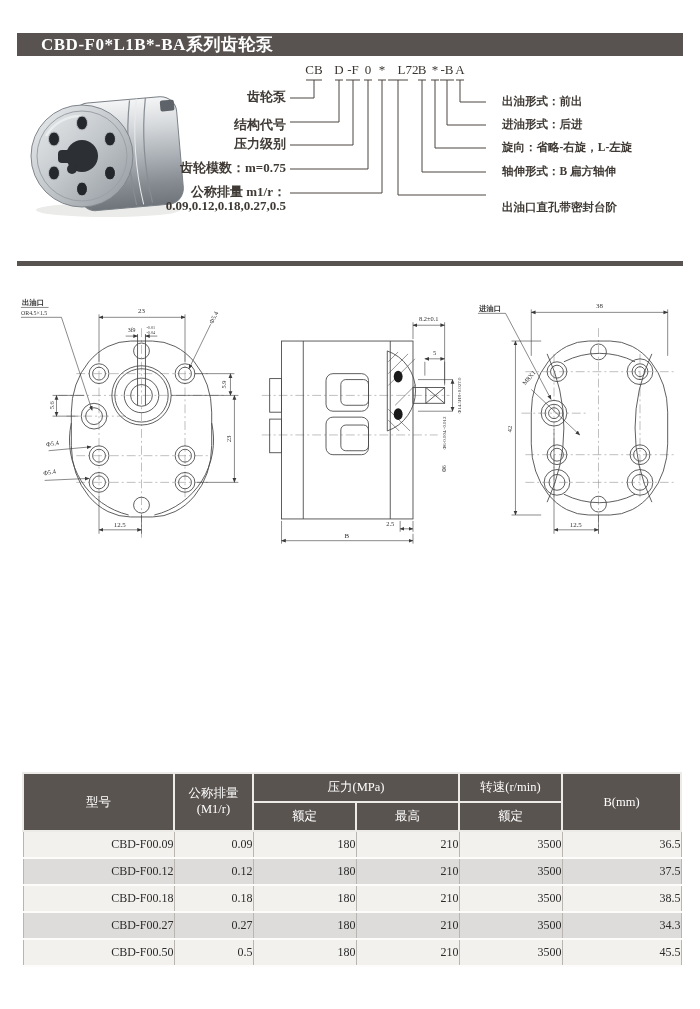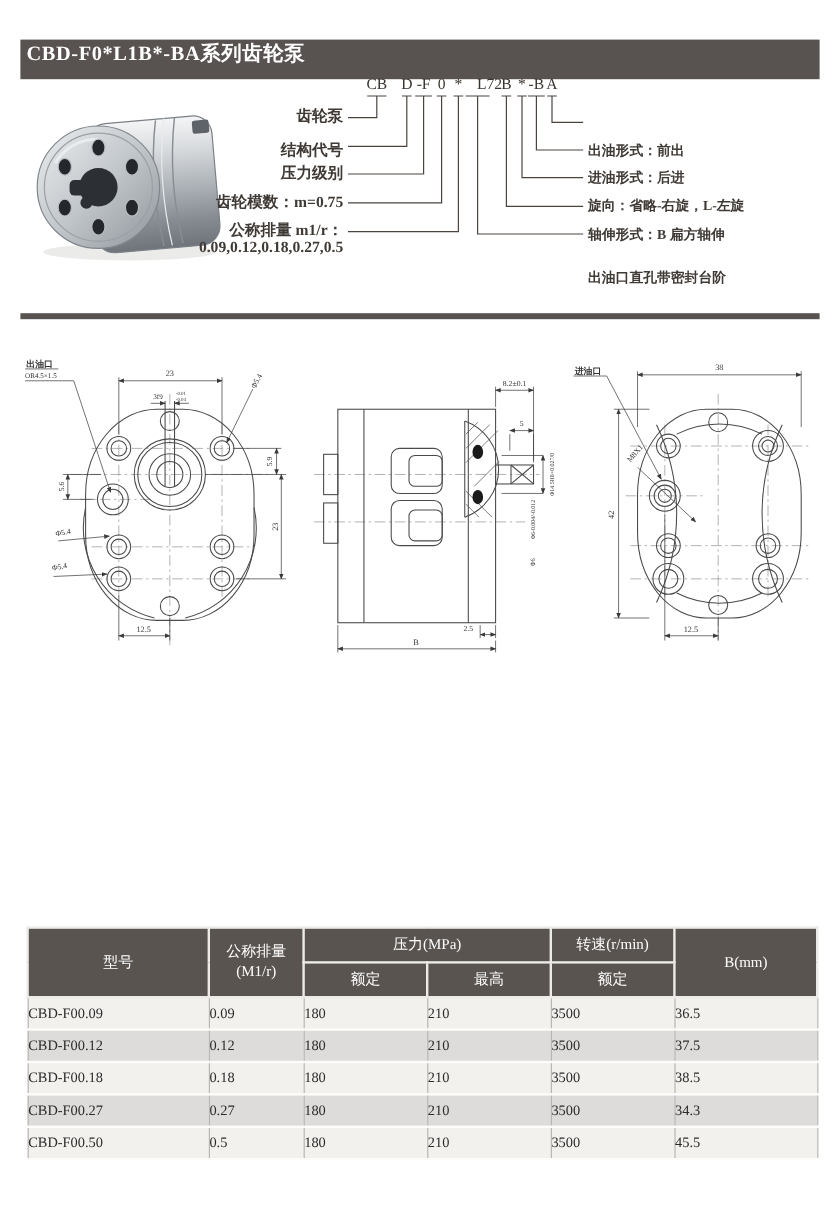--- a/index.html
+++ b/index.html
@@ -2,40 +2,40 @@
 <html><head>
 <meta charset="utf-8">
 <style>
   * { margin:0; padding:0; box-sizing:border-box; }
   body { background:#ffffff; }
   .page {
     position:relative; width:700px; height:1009px; background:#ffffff;
     font-family:"Liberation Serif","DejaVu Serif",serif; color:#3a3a3a; overflow:hidden;
   }
   .title-bar {
-    position:absolute; left:17px; top:33px; width:666px; height:33px;
+    position:absolute; left:17px; top:33px; width:666px; height:23px;
     background:#585250; color:#ffffff; font-size:17px; font-weight:bold;
-    line-height:23px; padding-left:5px; letter-spacing:.5px;
+    line-height:23px; padding-left:24px; letter-spacing:.5px;
   }
   .divider { position:absolute; left:17px; top:261px; width:666px; height:5px; background:#585250; }
   .photo-wrap { position:absolute; left:24px; top:74px; width:170px; height:150px; }
   .code-diagram { position:absolute; left:160px; top:58px; width:540px; height:180px; }
   .code-diagram svg.connectors { position:absolute; left:0; top:0; }
   .tok { position:absolute; top:4px; transform:translateX(-50%); font-weight:normal; font-size:13px; color:#3a3530; white-space:nowrap; }
   .lbl-l { position:absolute; right:414px; transform:translateY(-55%); font-size:13px; color:#3f3a35; white-space:nowrap; font-weight:bold; }
-  .lbl-r { position:absolute; left:330px; transform:translateY(-55%); font-size:11.5px; color:#3f3a35; white-space:nowrap; font-weight:bold;margin-top:24px; }
+  .lbl-r { position:absolute; left:342px; transform:translateY(-55%); font-size:11.5px; color:#3f3a35; white-space:nowrap; font-weight:bold; }
   .drawings { position:absolute; left:15px; top:283px; width:682px; height:292px; display:flex; }
   .drawings svg { display:block; }
   .spec-table { position:absolute; left:22px; top:772px; border-collapse:collapse; font-size:12px; color:#2b2b2b; }
   .spec-table th {
     background:#5a5450; color:#ffffff; font-weight:normal; font-size:12.5px;
     border:2px solid #edebe8; height:29px; text-align:center; padding:0 3px;
   }
   .spec-table td {
-    height:27px; text-align:left;
+    height:27px; text-align:right;
     border-top:2px solid #fdfcfb; border-bottom:2px solid #fdfcfb;
     border-left:1px solid #b9b6b2; border-right:1px solid #b9b6b2;
   }
   .spec-table tbody tr:nth-child(odd) td { background:#f3f1ee; }
   .spec-table tbody tr:nth-child(even) td { background:#dedcda; }
   .two-line { line-height:1.25; }
   
   .part { stroke:#4a4a4a; stroke-width:.9; fill:none; }
   .cl { stroke:#8a8a8a; stroke-width:.55; fill:none; stroke-dasharray:9 3 2 3; }
   .dim { stroke:#3a3a3a; stroke-width:.6; fill:none; }

